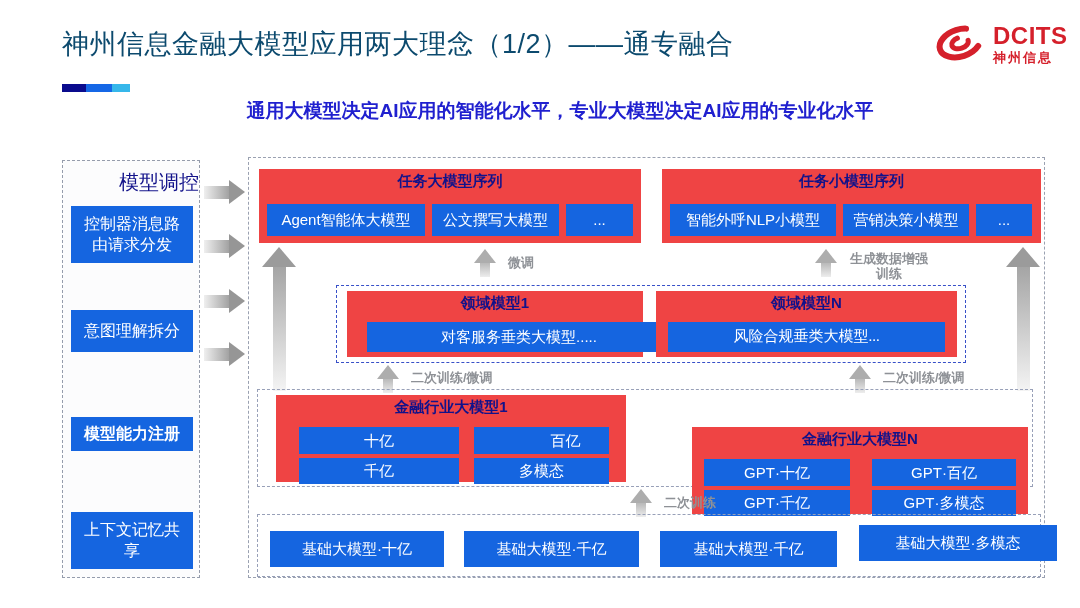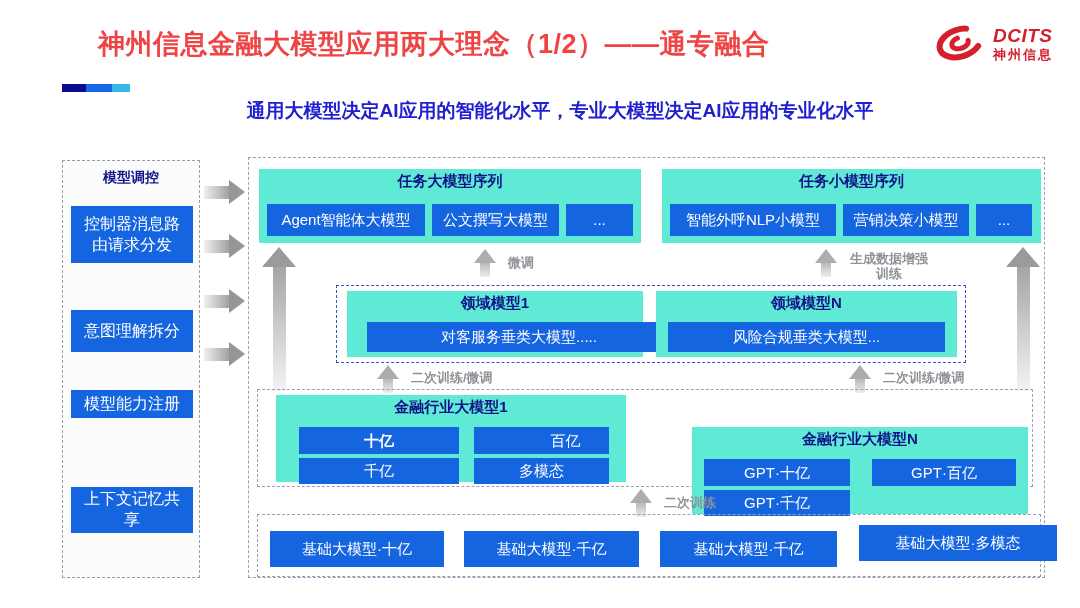--- a/index.html
+++ b/index.html
@@ -2,35 +2,35 @@
 <html><head>
 <meta charset="utf-8">
 <style>
   * { margin:0; padding:0; box-sizing:border-box; }
   html,body { width:1080px; height:608px; }
   body { font-family:"Liberation Sans", sans-serif; background:#fff; overflow:hidden; }
   .stage { position:relative; width:1080px; height:608px; background:#fff; }
   .abs { position:absolute; }
 
   
-  .title { left:62px; top:26px; font-size:27px; font-weight:700; color:#ef4444; letter-spacing:0.5px; white-space:nowrap;margin-left:36px; }
+  .title { left:62px; top:26px; font-size:27px; font-weight:400; color:#0c4a6e; letter-spacing:0.5px; white-space:nowrap; }
   .accent-bar { left:62px; top:84px; height:8px; display:flex; }
   .accent-bar .s1 { width:24px; height:8px; background:#0A0B8D; }
   .accent-bar .s2 { width:26px; height:8px; background:#1567E6; }
   .accent-bar .s3 { width:18px; height:8px; background:#36B7EA; }
   .subtitle { left:0; top:98px; width:1080px; text-align:center; transform:translateX(20px);
               font-size:19px; font-weight:700; color:#2020CF; }
   .logo { left:933px; top:20px; display:flex; align-items:center; gap:6px; }
-  .logo-en { color:#D5202B; font-size:19px; font-weight:800; font-style:italic; letter-spacing:0.5px; line-height:1.05; }
+  .logo-en { color:#D5202B; font-size:24px; font-weight:800; letter-spacing:0.5px; line-height:1.05; }
   .logo-cn { color:#D5202B; font-size:13px; font-weight:700; letter-spacing:2px; }
 
   
   .sidebar { left:62px; top:160px; width:138px; height:418px; border:1.5px dashed #959CAC; background:#FCFCFD; }
-  .sidebar-title { position:absolute; top:8px; left:0; width:100%; text-align:center;
-                   font-size:14px; font-weight:700; color:#12128A; }
+  .sidebar-title { position:absolute; top:8px; left:0; width:100%; text-align:right;
+                   font-size:20px; font-weight:400; color:#12128A; }
   .btn { position:absolute; background:#1565E0; color:#fff; display:flex; align-items:center;
          justify-content:center; text-align:center; font-size:15px; line-height:1.3; }
   .sb-btn { left:8px; width:122px; font-size:16px; padding:0 10px; }
 
   
   .right-arrow { display:flex; align-items:center; }
   .right-arrow .shaft { width:25px; height:13px; background:linear-gradient(to right,#EFEFEF,#A2A2A2); }
   .right-arrow .head { width:0; height:0; border-top:12px solid transparent; border-bottom:12px solid transparent; border-left:16px solid #969696; }
 
   
@@ -38,21 +38,21 @@
   .up-arrow .head { width:0; height:0; border-left:11px solid transparent; border-right:11px solid transparent; border-bottom:14px solid #ADADAD; }
   .up-arrow .shaft { width:10px; height:14px; background:linear-gradient(#B9B9B9,#EDEDED); }
   .tall-arrow { display:flex; flex-direction:column; align-items:center; }
   .tall-arrow .head { width:0; height:0; border-left:17px solid transparent; border-right:17px solid transparent; border-bottom:20px solid #9B9B9B; }
   .tall-arrow .shaft { width:13px; height:124px; background:linear-gradient(#A5A5A5,#F4F4F4); }
 
   .glabel { color:#8E9196; font-weight:700; font-size:13px; line-height:1.15; }
 
   
   .main { left:248px; top:157px; width:797px; height:421px; border:1.5px dashed #9AA1B1; }
-  .graybox { position:absolute; background:#5eead4; }
+  .graybox { position:absolute; background:#ef4444; }
   .boxhead { position:absolute; top:3px; left:0; width:100%; text-align:center;
              font-size:15px; font-weight:800; color:#12128A; }
   .dashed-blue { position:absolute; border:1px dashed #3850C8; }
   .dashed-gray2 { position:absolute; border:1px dashed #98A0B8; }
 </style>
 </head>
 <body>
 
 <div class="stage">
 
@@ -75,22 +75,22 @@
       <div class="logo-en">DCITS</div>
       <div class="logo-cn">神州信息</div>
     </span>
   </div>
   <div class="abs subtitle">通用大模型决定AI应用的智能化水平，专业大模型决定AI应用的专业化水平</div>
 
   <div class="abs sidebar">
     <div class="sidebar-title">模型调控</div>
     <div class="btn sb-btn" style="top:45px;height:57px;">控制器消息路由请求分发</div>
     <div class="btn sb-btn" style="top:149px;height:42px;">意图理解拆分</div>
-    <div class="btn sb-btn" style="top:229px;height:28px;">模型能力注册</div>
-    <div class="btn sb-btn" style="top:326px;height:46px;">上下文记忆共享</div>
+    <div class="btn sb-btn" style="top:256px;height:34px;font-weight:bold;">模型能力注册</div>
+    <div class="btn sb-btn" style="top:351px;height:57px;">上下文记忆共享</div>
   </div>
 
   <div class="abs right-arrow" style="left:204px;top:180px;">
       <div class="shaft"></div>
       <div class="head"></div>
     </div>
   <div class="abs right-arrow" style="left:204px;top:234px;">
       <div class="shaft"></div>
       <div class="head"></div>
     </div>
@@ -140,48 +140,49 @@
       </div>
     <div class="glabel" style="position:absolute;left:596px;top:94px;width:88px;text-align:center;">生成数据增强训练</div>
 
     <div class="dashed-blue" style="left:87px;top:127px;width:630px;height:78px;">
       <div class="graybox" style="left:10px;top:5px;width:296px;height:66px;">
         <div class="boxhead">领域模型1</div>
         <div class="btn" style="left:20px;top:31px;width:304px;height:30px;">对客服务垂类大模型.....</div>
       </div>
       <div class="graybox" style="left:319px;top:5px;width:301px;height:66px;">
         <div class="boxhead">领域模型N</div>
-        <div class="btn" style="left:12px;top:31px;width:277px;height:30px;">风险合规垂类大模型...</div>
+        <div class="btn" style="left:12px;top:31px;width:277px;height:30px;font-family:Liberation Serif, serif;">风险合规垂类大模型...</div>
       </div>
     </div>
 
     <div class="up-arrow" style="position:absolute;left:128px;top:207px;">
         <div class="head"></div>
         <div class="shaft"></div>
       </div>
     <div class="glabel" style="position:absolute;left:162px;top:213px;">二次训练/微调</div>
     <div class="up-arrow" style="position:absolute;left:600px;top:207px;">
         <div class="head"></div>
         <div class="shaft"></div>
       </div>
     <div class="glabel" style="position:absolute;left:634px;top:213px;">二次训练/微调</div>
 
     <div class="dashed-gray2" style="left:8px;top:231px;width:776px;height:98px;">
       <div class="graybox" style="left:18px;top:5px;width:350px;height:87px;">
         <div class="boxhead">金融行业大模型1</div>
-        <div class="btn" style="left:23px;top:32px;width:160px;height:27px;font-weight:bold;">十亿</div>
+        <div class="btn" style="left:23px;top:32px;width:160px;height:27px;">十亿</div>
         <div class="btn" style="left:198px;top:32px;width:135px;height:27px;padding-left:48px;">百亿</div>
         <div class="btn" style="left:23px;top:63px;width:160px;height:26px;">千亿</div>
         <div class="btn" style="left:198px;top:63px;width:135px;height:26px;">多模态</div>
       </div>
       <div class="graybox" style="left:434px;top:5px;width:336px;height:87px;margin-top:32px;">
         <div class="boxhead">金融行业大模型N</div>
         <div class="btn" style="left:12px;top:32px;width:146px;height:27px;">GPT·十亿</div>
         <div class="btn" style="left:180px;top:32px;width:144px;height:27px;">GPT·百亿</div>
         <div class="btn" style="left:12px;top:63px;width:146px;height:26px;">GPT·千亿</div>
+        <div class="btn" style="left:180px;top:63px;width:144px;height:26px;">GPT·多模态</div>
       </div>
     </div>
 
     <div class="up-arrow" style="position:absolute;left:381px;top:331px;">
         <div class="head"></div>
         <div class="shaft"></div>
       </div>
     <div class="glabel" style="position:absolute;left:415px;top:338px;">二次训练</div>
 
     <div class="dashed-gray2" style="left:8px;top:356px;width:784px;height:63px;">

